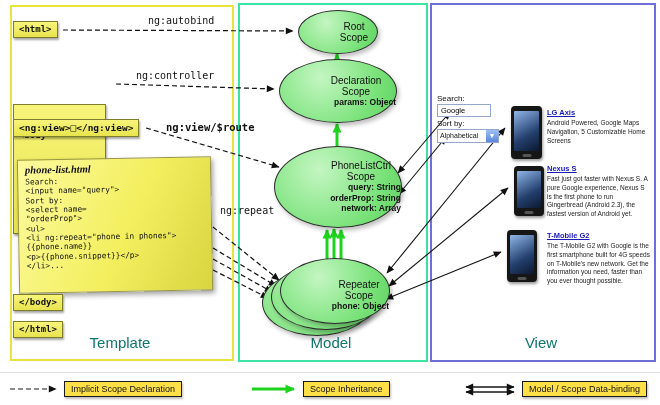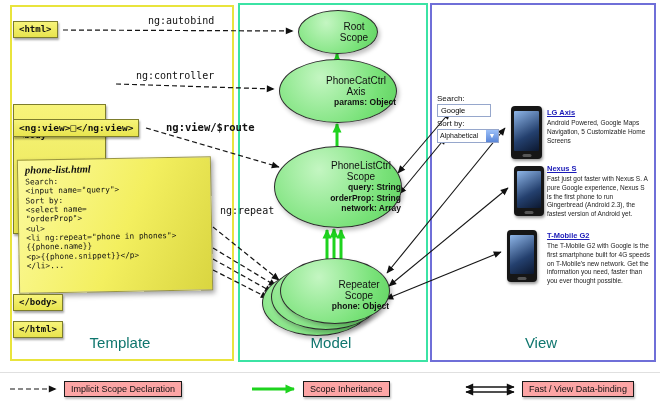--- a/index.html
+++ b/index.html
@@ -47,21 +47,21 @@
         font-size:7px;line-height:12px;text-align:center;}
   .phone{position:absolute;z-index:6;background:#161616;border-radius:4px;
         box-shadow:1px 2px 3px rgba(0,0,0,.4);}
   .phone .screen{position:absolute;left:3px;right:3px;top:5px;bottom:8px;border-radius:1px;
         background:linear-gradient(150deg,#8fb6e8,#24406e 60%,#0c1830);}
   .phone .homebtn{position:absolute;bottom:2px;left:50%;transform:translateX(-50%);
         width:9px;height:3px;background:#555;border-radius:2px;}
   .pname{position:absolute;z-index:6;font-size:7.5px;font-weight:bold;color:#1a1ab8;
         text-decoration:underline;cursor:pointer;}
   .pdesc{position:absolute;z-index:6;width:103px;font-size:6.5px;line-height:1.35;color:#222;}
-  .legend-box{position:absolute;z-index:6;background:#fca5a5;border:1px solid #1a1a1a;
+  .legend-box{position:absolute;z-index:6;background:#fde047;border:1px solid #1a1a1a;
         box-shadow:1px 2px 2px rgba(0,0,0,.25);font-size:9px;padding:2px 6px;white-space:nowrap;}
   .divider{position:absolute;z-index:2;left:0;top:372px;width:660px;height:1px;background:#e0e0e0;}
 </style>
 </head>
 <body>
 
 <div class="stage">
 
   <div class="panel p-template"></div>
   <div class="panel p-model"></div>
@@ -140,21 +140,21 @@
   <div class="alabel" style="left:148px;top:15px;">ng:autobind</div>
   <div class="alabel" style="left:136px;top:70px;">ng:controller</div>
   <div class="alabel b" style="left:166px;top:121px;">ng:view/$route</div>
   <div class="alabel" style="left:220px;top:205px;">ng:repeat</div>
 
   <div class="ellipse" style="left:298px;top:10px;width:78px;height:42px;">
     <div class="e-title" style="width:46px;">Root Scope</div>
   </div>
 
   <div class="ellipse" style="left:279px;top:59px;width:116px;height:62px;">
-    <div class="e-title" style="width:80px;">PhoneCatCtrl Axis</div>
+    <div class="e-title" style="width:80px;">Declaration Scope</div>
     <div class="e-prop">params: Object</div>
   </div>
 
   <div class="ellipse" style="left:274px;top:146px;width:126px;height:80px;">
     <div class="e-title" style="width:80px;">PhoneListCtrl Scope</div>
     <div class="e-prop">query: String</div>
     <div class="e-prop">orderProp: String</div>
     <div class="e-prop">network: Array</div>
   </div>
 
@@ -188,15 +188,15 @@
 
   <div class="pname" style="left:547px;top:108px;">LG Axis</div>
   <div class="pdesc" style="left:547px;top:119px;">Android Powered, Google Maps Navigation, 5 Customizable Home Screens</div>
   <div class="pname" style="left:547px;top:164px;">Nexus S</div>
   <div class="pdesc" style="left:547px;top:175px;">Fast just got faster with Nexus S. A pure Google experience, Nexus S is the first phone to run Gingerbread (Android 2.3), the fastest version of Android yet.</div>
   <div class="pname" style="left:547px;top:231px;">T-Mobile G2</div>
   <div class="pdesc" style="left:547px;top:242px;">The T-Mobile G2 with Google is the first smartphone built for 4G speeds on T-Mobile's new network. Get the information you need, faster than you ever thought possible.</div>
 
   <div class="legend-box" style="left:64px;top:381px;">Implicit Scope Declaration</div>
   <div class="legend-box" style="left:303px;top:381px;">Scope Inheritance</div>
-  <div class="legend-box" style="left:522px;top:381px;">Fast / View Data-binding</div>
+  <div class="legend-box" style="left:522px;top:381px;">Model / Scope Data-binding</div>
 
 </div>
 
 </body></html>

